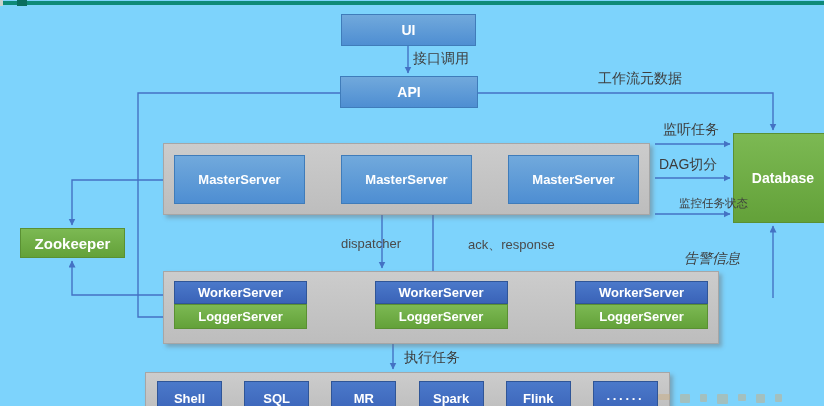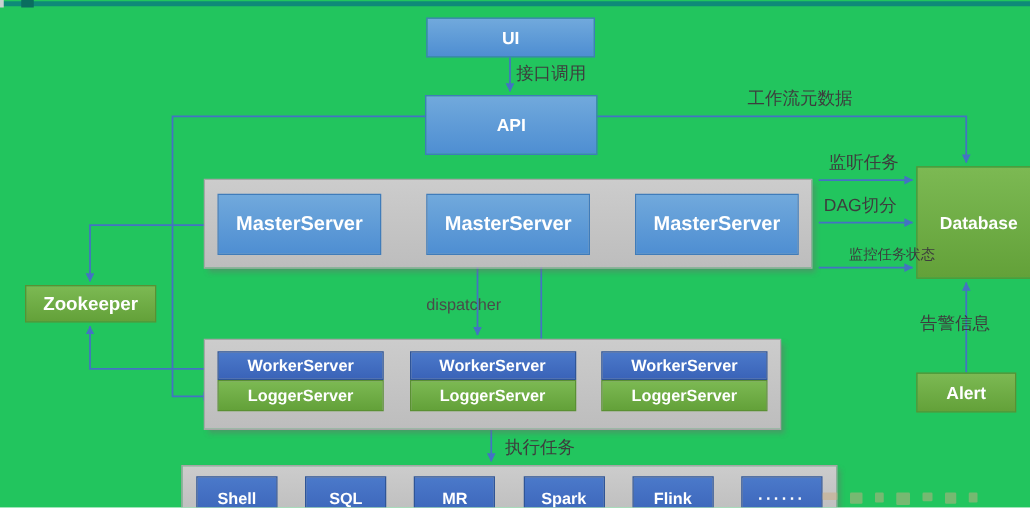--- a/index.html
+++ b/index.html
@@ -1,17 +1,17 @@
 <!DOCTYPE html>
 <html><head>
 <meta charset="utf-8">
 <style>
   html,body{margin:0;padding:0;background:#ffffff;}
   #canvas{
-    position:relative;width:824px;height:406px;background:#22c55e;
+    position:relative;width:824px;height:406px;background:#7dd3fc;
     overflow:hidden;font-family:"Liberation Sans",sans-serif;
   }
   
   .topbar{position:absolute;left:0;top:1px;width:824px;height:4px;background:#0e8a78;}
   .topbar-dark{position:absolute;left:17px;top:0;width:10px;height:6px;background:#0a6e5f;}
   .topbar-left{position:absolute;left:0;top:0;width:3px;height:6px;background:#c9d2d0;}
 
   
   .box{
     position:absolute;display:flex;align-items:center;justify-content:center;
@@ -22,35 +22,35 @@
   .green{background:linear-gradient(180deg,#7cb953 0%,#63a139 100%);border:1px solid #5a9033;}
 
   .group{
     position:absolute;box-sizing:border-box;
     background:linear-gradient(180deg,#cccccc 0%,#bdbdbd 100%);
     border:1px solid #a6a6a6;
     box-shadow:3px 3px 4px rgba(110,110,110,.45);
     display:flex;align-items:flex-start;justify-content:space-between;
   }
   #master-group{left:163px;top:143px;width:487px;height:72px;padding:11px 10px 0 10px;}
-  #master-group .box{position:relative;width:131px;height:49px;font-size:16px;}
-  #worker-group{left:163px;top:271px;width:462px;height:73px;padding:9px 10px 0 10px;}
+  #master-group .box{position:relative;width:131px;height:49px;font-size:13px;}
+  #worker-group{left:163px;top:271px;width:556px;height:73px;padding:9px 10px 0 10px;}
   .pair{position:relative;width:133px;display:flex;flex-direction:column;}
   .pair .box{position:relative;width:133px;font-size:13px;}
   .pair .worker{height:23px;}
   .pair .logger{height:25px;}
   #task-group{left:145px;top:372px;width:525px;height:44px;padding:8px 11px 0 11px;}
   #task-group .box{position:relative;width:65px;height:34px;font-size:13px;}
 
   .label{position:absolute;color:#3d3d3d;font-size:14px;white-space:nowrap;}
   .label.en{color:#4a4a4a;font-size:13px;margin-left:28px;}
   .label.small{font-size:11.5px;}
 
   #ui-box{left:341px;top:14px;width:135px;height:32px;font-size:14px;}
-  #api-box{left:340px;top:76px;width:138px;height:48px;font-size:14px;}
+  #api-box{left:340px;top:76px;width:138px;height:32px;font-size:14px;}
   #zookeeper-box{left:20px;top:228px;width:105px;height:30px;font-size:15px;}
   #database-box{left:733px;top:133px;width:100px;height:90px;font-size:14px;}
   #alert-box{left:733px;top:298px;width:80px;height:32px;font-size:14px;}
 
   #connectors{position:absolute;left:0;top:0;width:824px;height:406px;pointer-events:none;}
 
   
   .watermark{position:absolute;left:658px;top:394px;width:150px;height:12px;
     display:flex;gap:10px;align-items:flex-start;opacity:.5;}
   .watermark i{display:block;background:#c9ae84;border-radius:1px;}
@@ -152,31 +152,29 @@
       <span>······</span>
     </div>
   </div>
 
   <div id="zookeeper-box" class="box green">
     <span>Zookeeper</span>
   </div>
   <div id="database-box" class="box green">
     <span>Database</span>
   </div>
-  <div id="alert-box" class="box green">
-    <span>Alert</span>
-  </div>
 
   <div class="label" style="left:413px;top:50px;">接口调用</div>
   <div class="label" style="left:598px;top:70px;">工作流元数据</div>
   <div class="label" style="left:663px;top:121px;">监听任务</div>
   <div class="label" style="left:659px;top:156px;">DAG切分</div>
   <div class="label small" style="left:656px;top:196px;margin-left:23px;">监控任务状态</div>
   <div class="label en" style="left:313px;top:236px;">dispatcher</div>
-  <div class="label" style="left:736px;top:250px;">告警信息</div>
+  <div class="label en" style="left:440px;top:236px;">ack、response</div>
+  <div class="label" style="left:684px;top:250px;font-style:italic;">告警信息</div>
   <div class="label" style="left:404px;top:349px;text-align:center;">执行任务</div>
 
   <div class="watermark">
     <i style="width:12px;height:6px;"></i>
     <i style="width:10px;height:9px;"></i>
     <i style="width:7px;height:8px;"></i>
     <i style="width:11px;height:10px;"></i>
     <i style="width:8px;height:7px;"></i>
     <i style="width:9px;height:9px;"></i>
     <i style="width:7px;height:8px;"></i>

